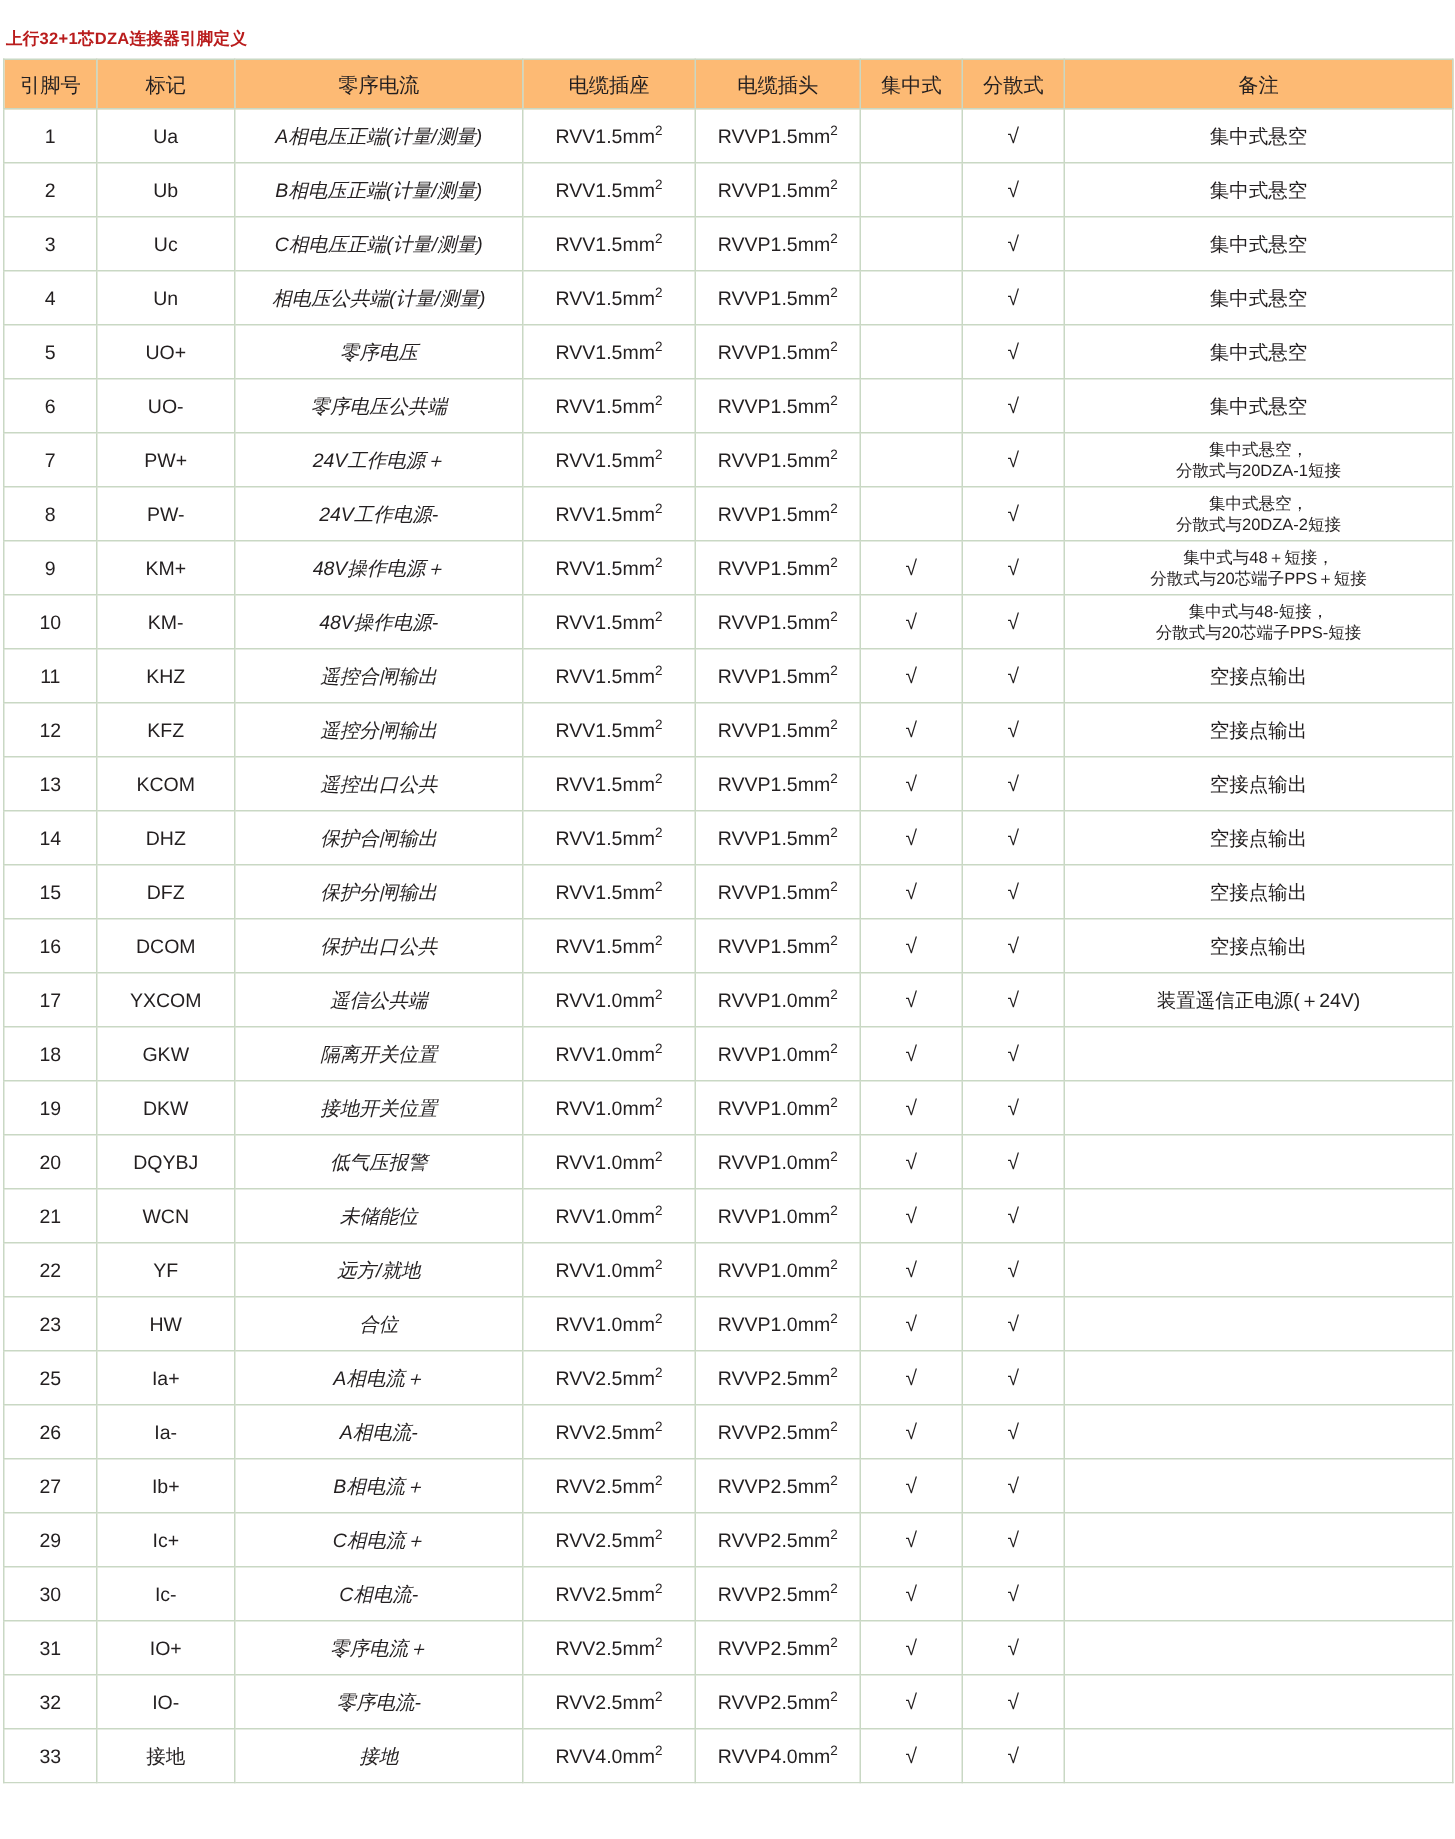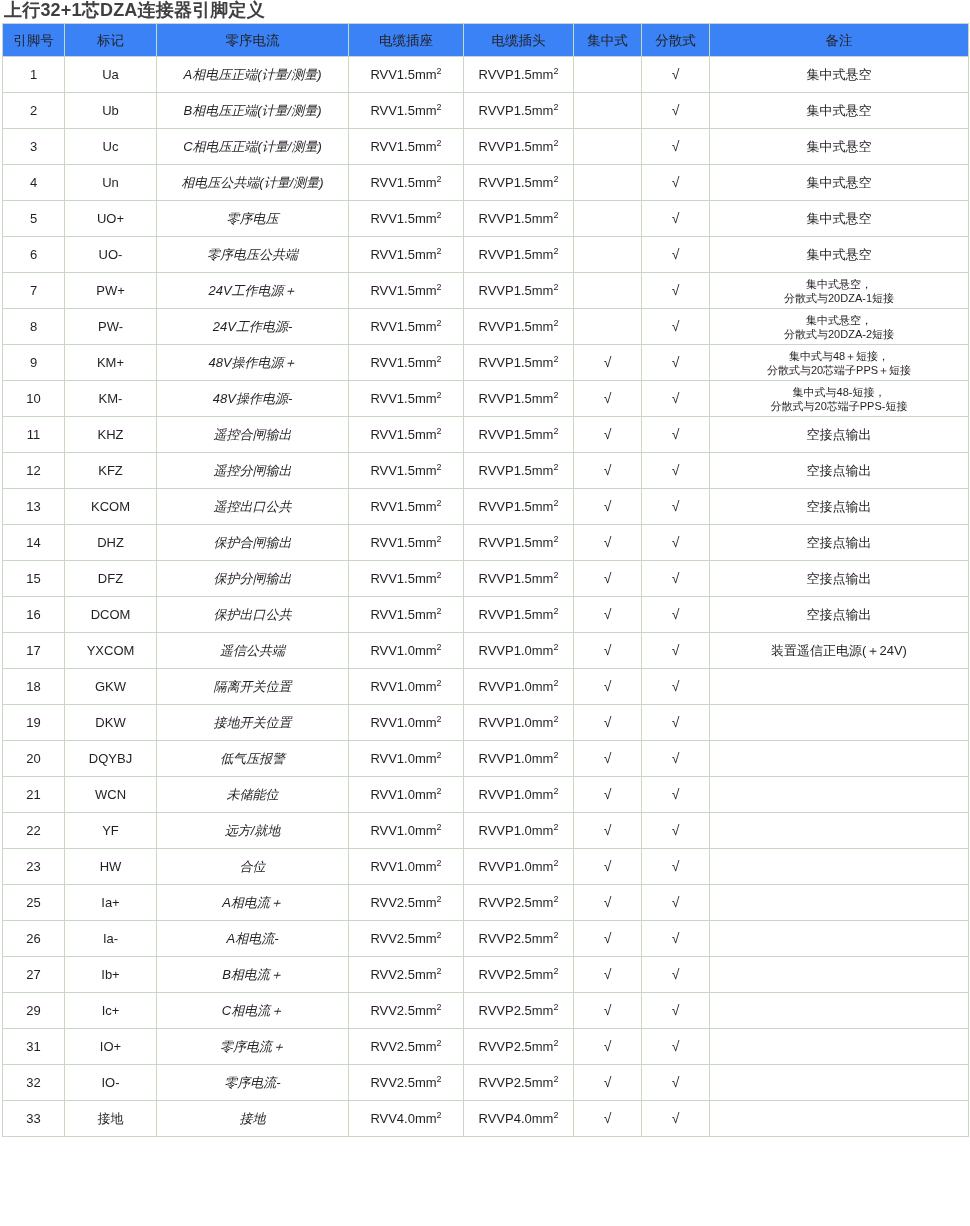--- a/index.html
+++ b/index.html
@@ -11,44 +11,44 @@
     width: 970px;
     font-family: "Liberation Sans", "DejaVu Sans", sans-serif;
     color: #231f20;
   }
   .page {
     width: 970px;
     box-sizing: border-box;
     padding: 0;
   }
   .doc-title {
-    font-size: 18px;
+    font-size: 11px;
     font-weight: bold;
-    color: #404040;
-    padding: 1px 0 4px 4px;
+    color: #b91c1c;
+    padding: 17px 0 4px 4px;
     letter-spacing: 0.2px;
     line-height: 18px;
   }
   table.pin-table {
     border-collapse: collapse;
     width: 966px;
     margin-left: 2px;
     table-layout: fixed;
   }
   table.pin-table th,
   table.pin-table td {
     border: 1px solid #c9d8c4;
     text-align: center;
     vertical-align: middle;
     font-size: 13px;
     line-height: 15px;
     padding: 0;
   }
   table.pin-table thead th {
-    background: #3b82f6;
+    background: #fdba74;
     height: 32px;
     font-weight: normal;
     font-size: 13.5px;
     color: #231f20;
   }
   table.pin-table tbody td {
     height: 35px;
     background: #ffffff;
   }
   
@@ -394,20 +394,30 @@
           <td class="cell-no">29</td>
           <td class="cell-mark">Ic+</td>
           <td class="cell-desc">C相电流＋</td>
           <td class="cell-cable">RVV2.5mm<sup>2</sup></td>
           <td class="cell-cable">RVVP2.5mm<sup>2</sup></td>
           <td><span class="check">√</span></td>
           <td><span class="check">√</span></td>
           <td class="cell-remark"></td>
         </tr>
         <tr>
+          <td class="cell-no">30</td>
+          <td class="cell-mark">Ic-</td>
+          <td class="cell-desc">C相电流-</td>
+          <td class="cell-cable">RVV2.5mm<sup>2</sup></td>
+          <td class="cell-cable">RVVP2.5mm<sup>2</sup></td>
+          <td><span class="check">√</span></td>
+          <td><span class="check">√</span></td>
+          <td class="cell-remark"></td>
+        </tr>
+        <tr>
           <td class="cell-no">31</td>
           <td class="cell-mark">IO+</td>
           <td class="cell-desc">零序电流＋</td>
           <td class="cell-cable">RVV2.5mm<sup>2</sup></td>
           <td class="cell-cable">RVVP2.5mm<sup>2</sup></td>
           <td><span class="check">√</span></td>
           <td><span class="check">√</span></td>
           <td class="cell-remark"></td>
         </tr>
         <tr>

